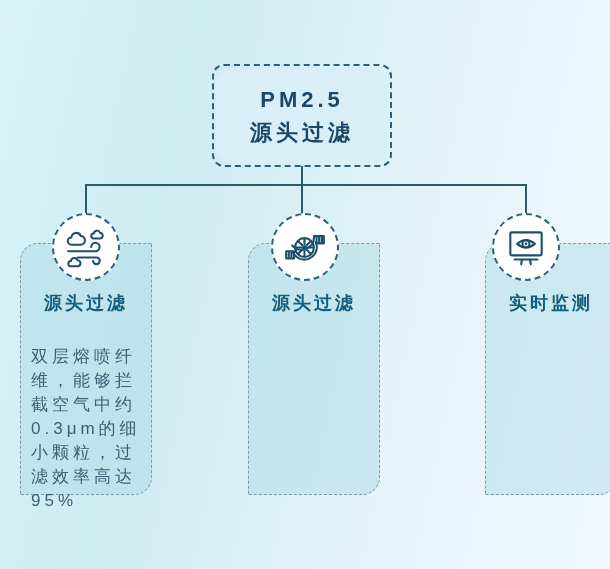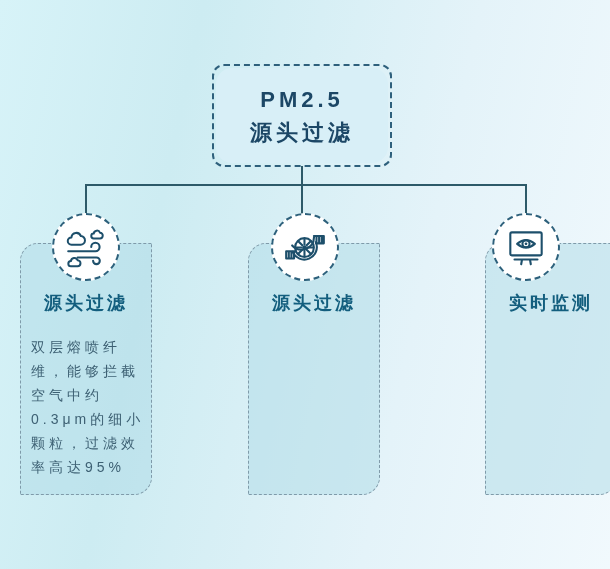--- a/index.html
+++ b/index.html
@@ -42,22 +42,22 @@
     position:absolute;top:243px;width:132px;height:252px;box-sizing:border-box;
     background:rgba(178,221,231,0.55);
     border:1px dashed #7f9aa9;border-radius:18px 0 18px 0;z-index:1;
   }
   .k1{left:20px;}.k2{left:248px;}.k3{left:485px;}
   .card-header{
     margin-top:47px;text-align:center;
     font-size:18px;font-weight:bold;letter-spacing:3px;color:#135e7e;white-space:nowrap;
   }
   .card-body{
-    margin:20px 6px 0 10px;
-    font-size:14px;line-height:24px;letter-spacing:4px;color:#3d6073;
+    margin:30px 6px 0 10px;
+    font-size:17px;line-height:24px;letter-spacing:4px;color:#3d6073;
   }
   svg{display:block;}
   .ink{stroke:#1d4f6b;stroke-width:2;fill:none;stroke-linecap:round;stroke-linejoin:round;}
   .ink-fill{fill:#1d4f6b;stroke:none;}
 </style>
 </head>
 <body>
 
 <div class="canvas">
 

